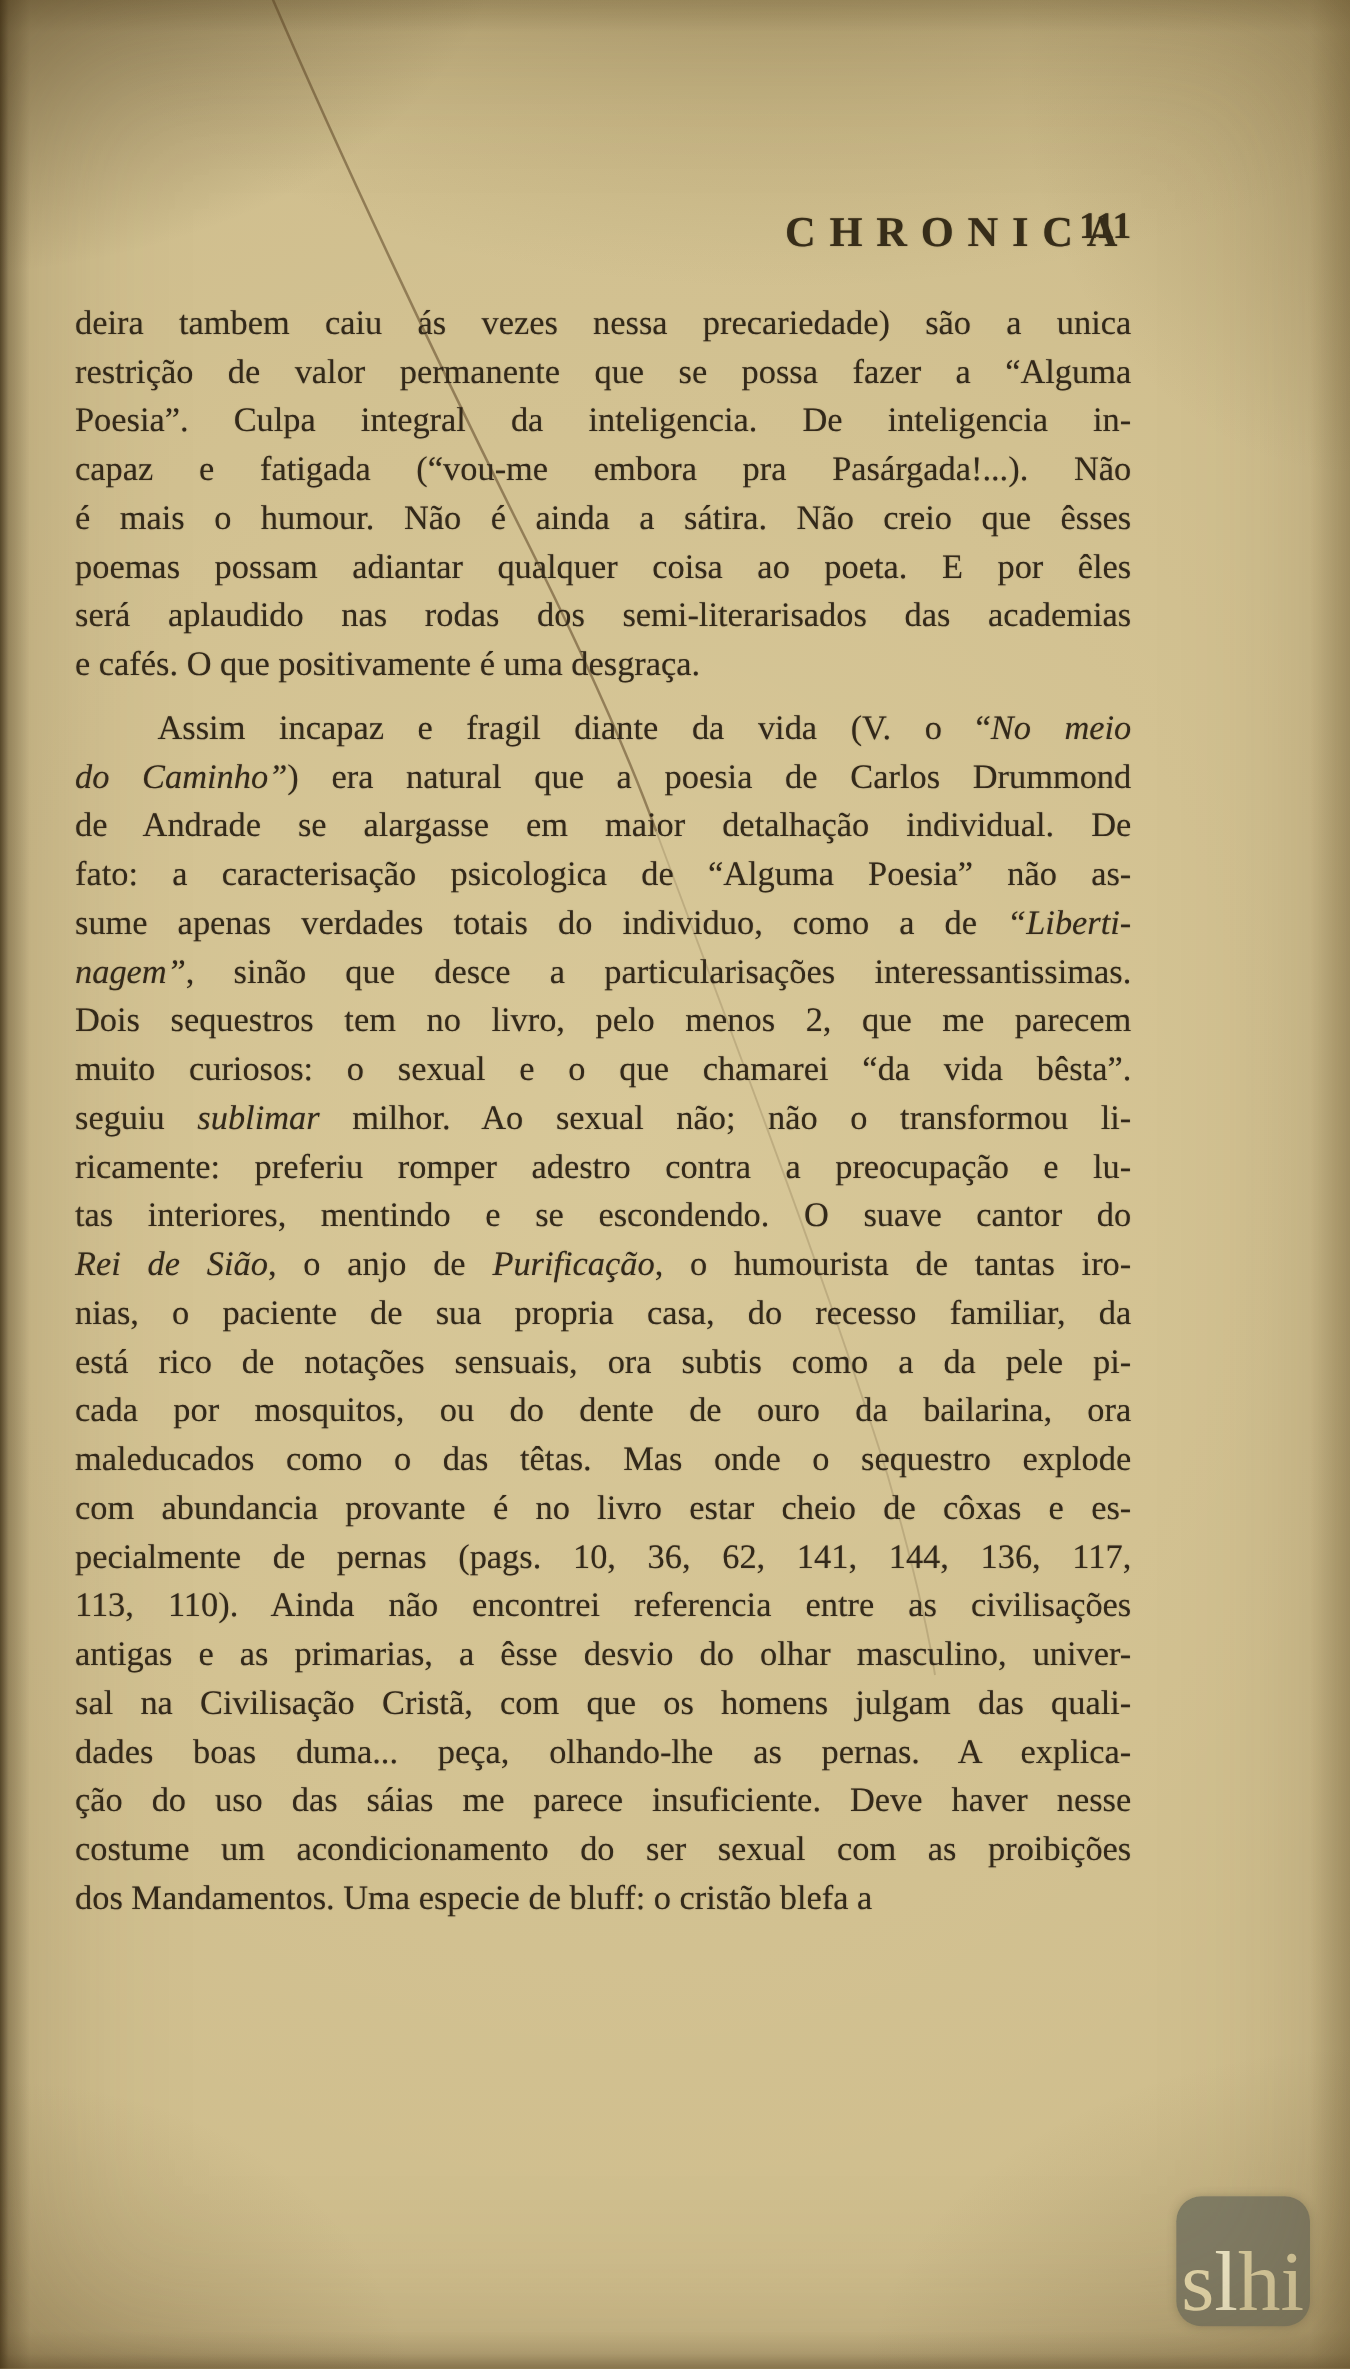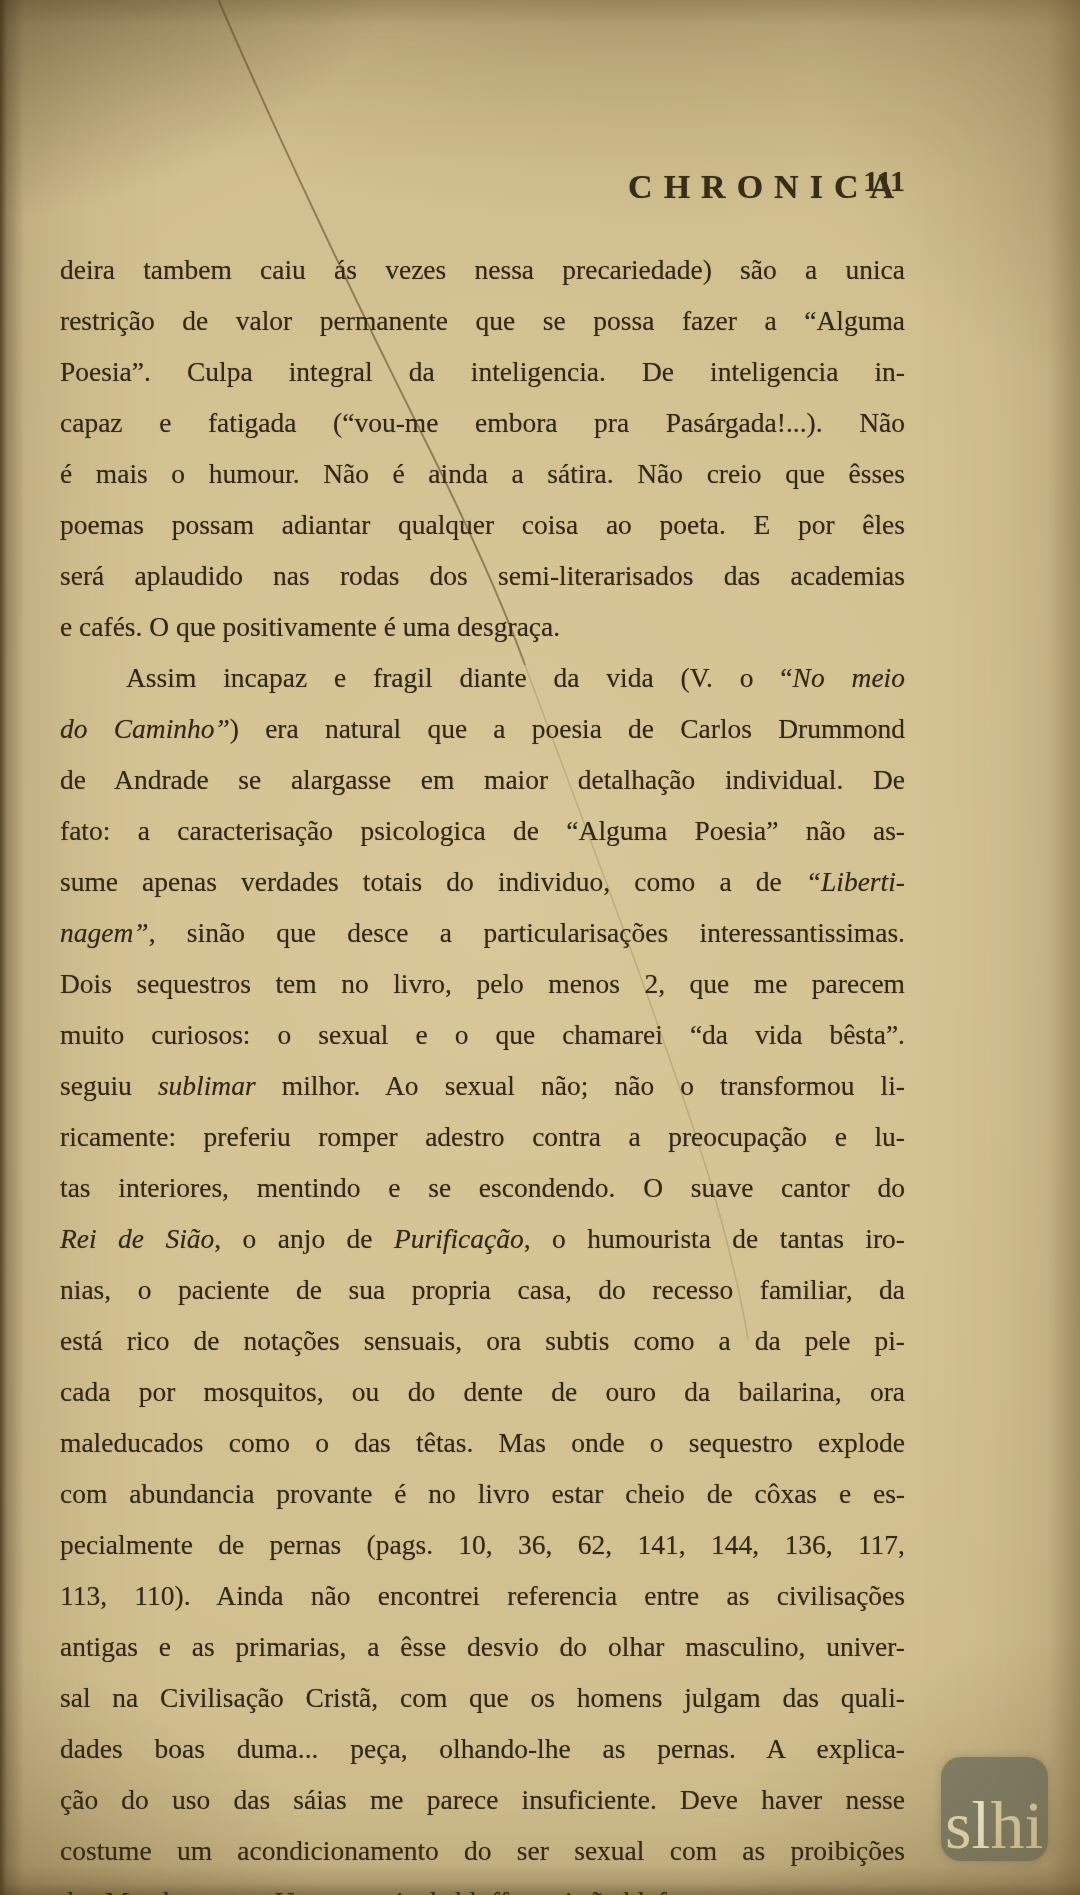--- a/index.html
+++ b/index.html
@@ -37,21 +37,21 @@
   .page-number{
     position:absolute;right:0;top:-4px;font-size:30px;font-weight:bold;
     color:#372d19;text-shadow:0 0 1px rgba(55,45,25,0.5);text-align:right;
   }
 
   .textblock{
     position:absolute;left:60px;top:238px;width:845px;
     font-size:27.5px;line-height:39px;
     text-shadow:0 0 1px rgba(51,41,26,0.45);
   }
-  .tline{text-align:justify;text-align-last:justify;margin-top:12px;}
+  .tline{text-align:justify;text-align-last:justify;}
   .tline.endline{text-align-last:left;}
   .tline.indent{text-indent:66px;margin-top:12px;}
   .it{font-style:italic;}
 
   .watermark{
     position:absolute;left:941px;top:1757px;width:107px;height:104px;
     background:rgba(124,121,99,0.93);
     box-shadow:0 0 8px rgba(60,55,40,0.25);
     border-radius:20px;
   }

